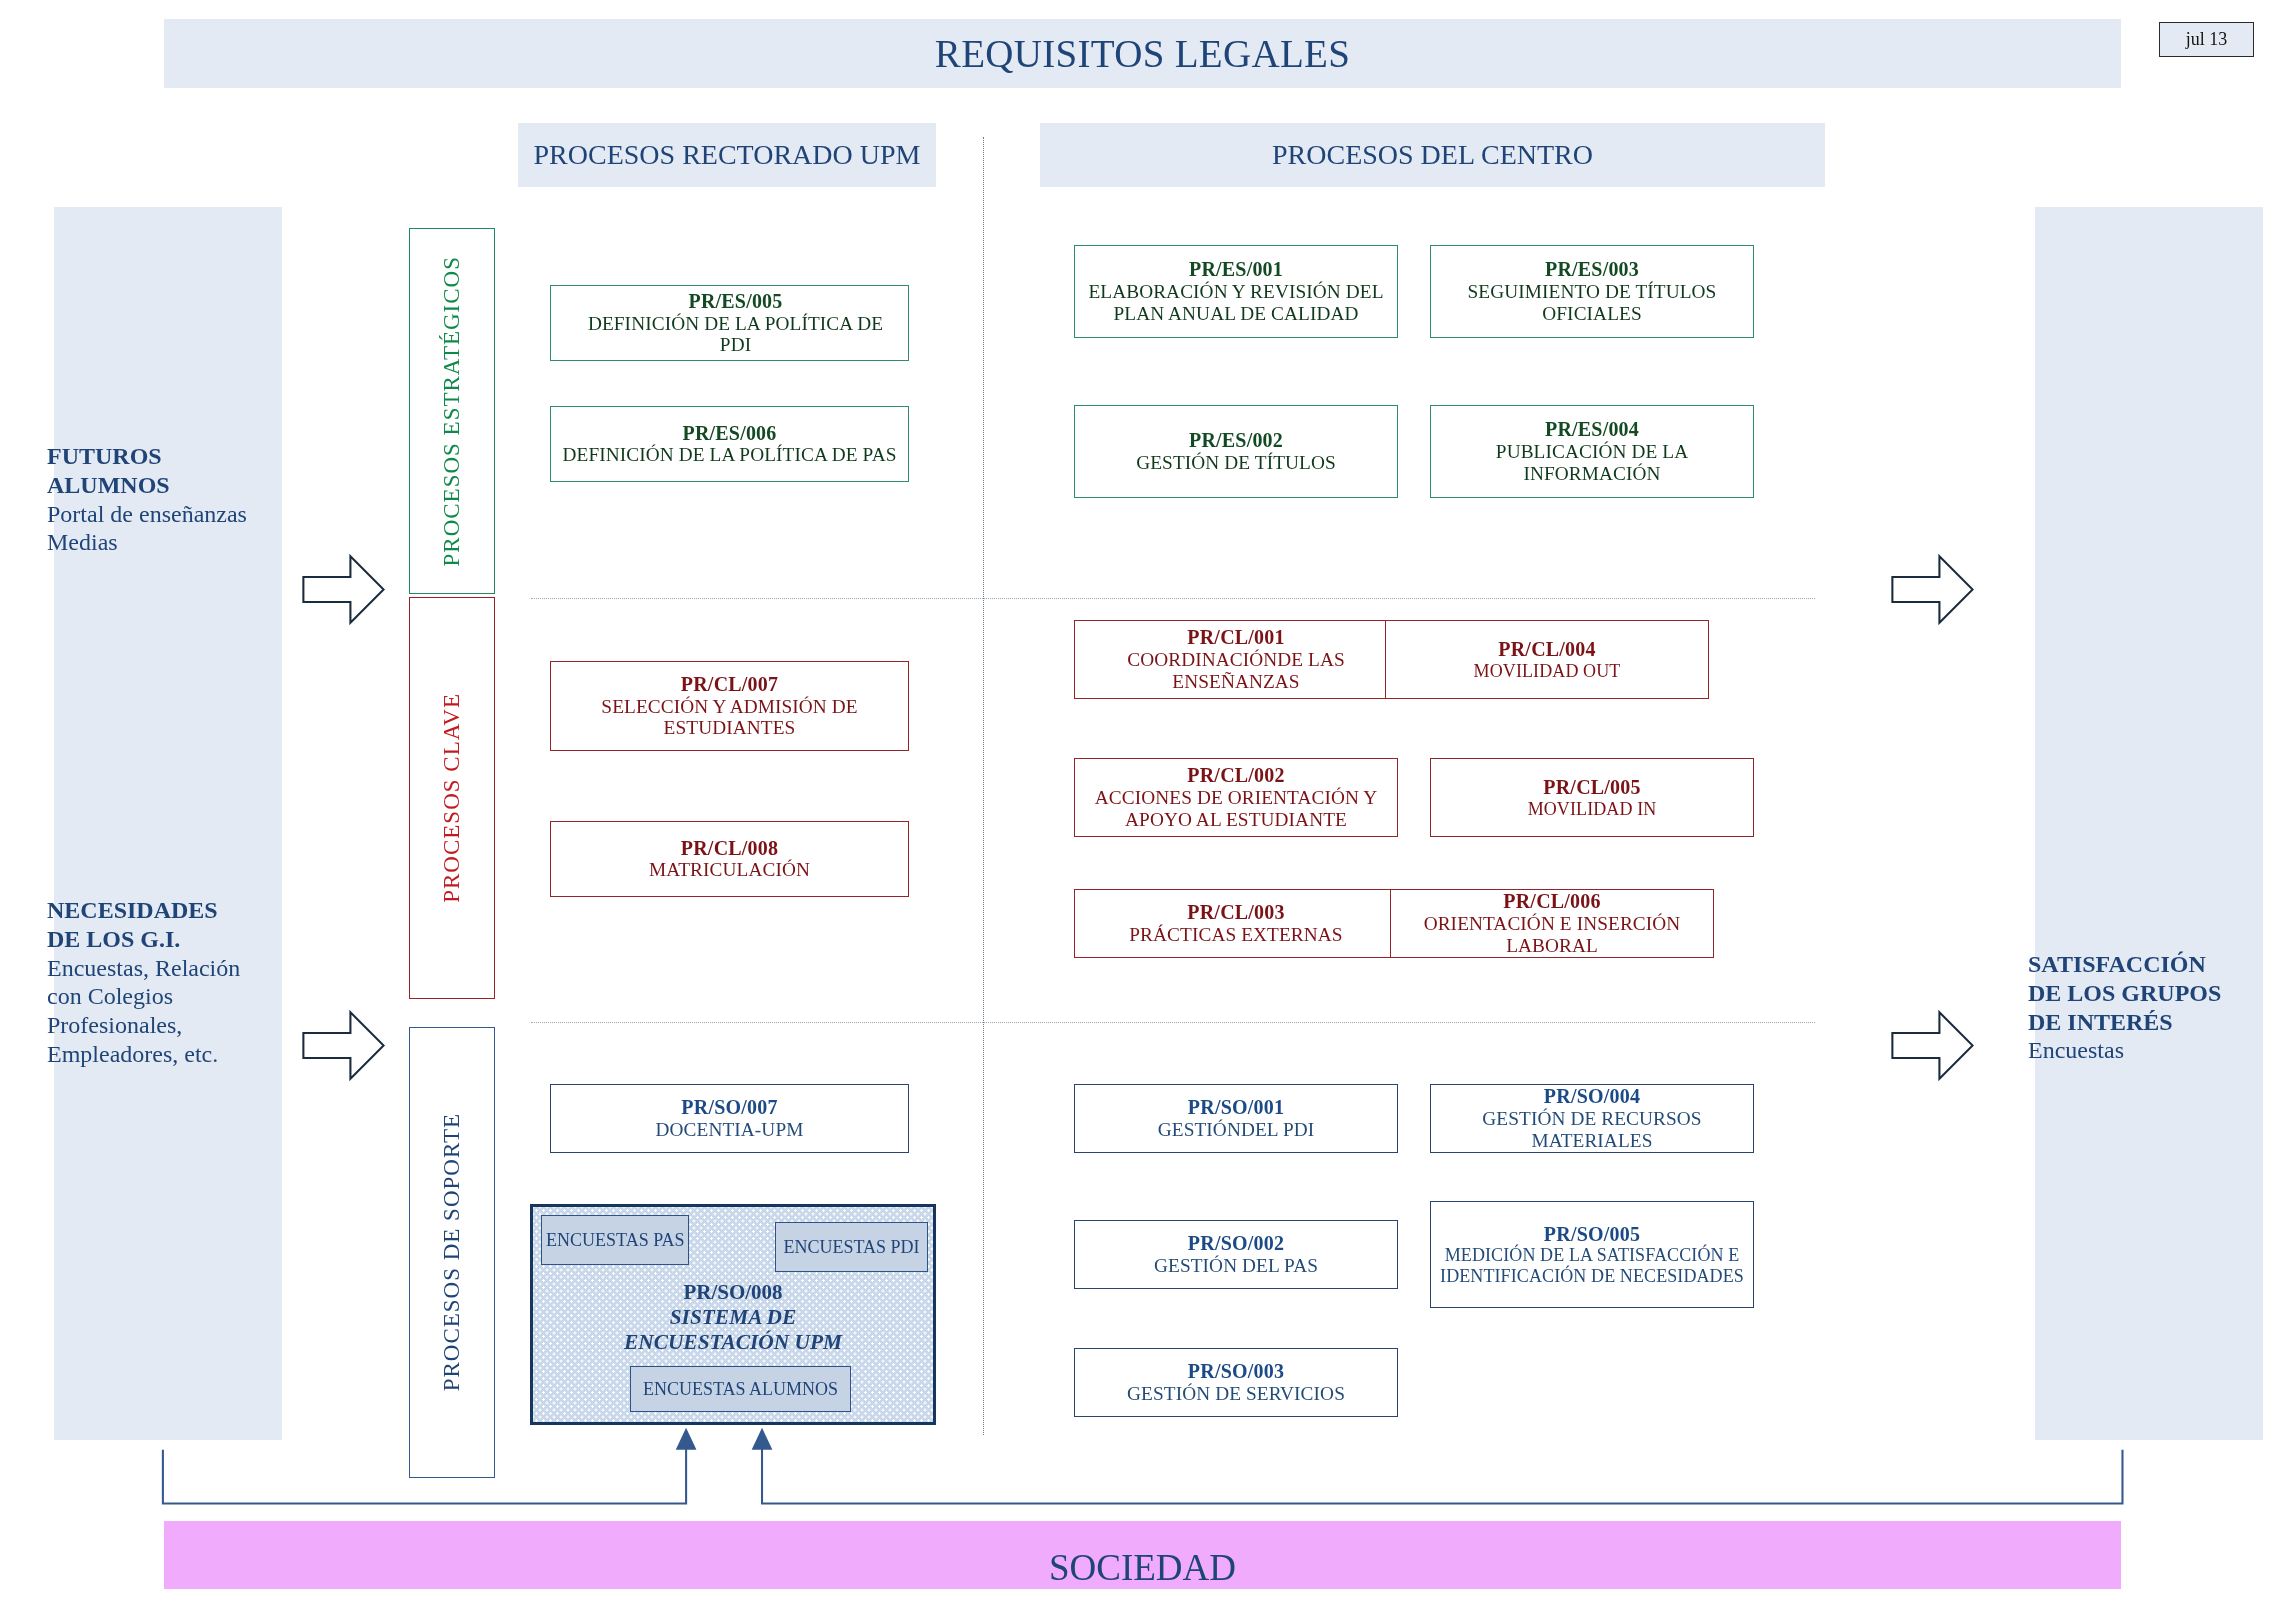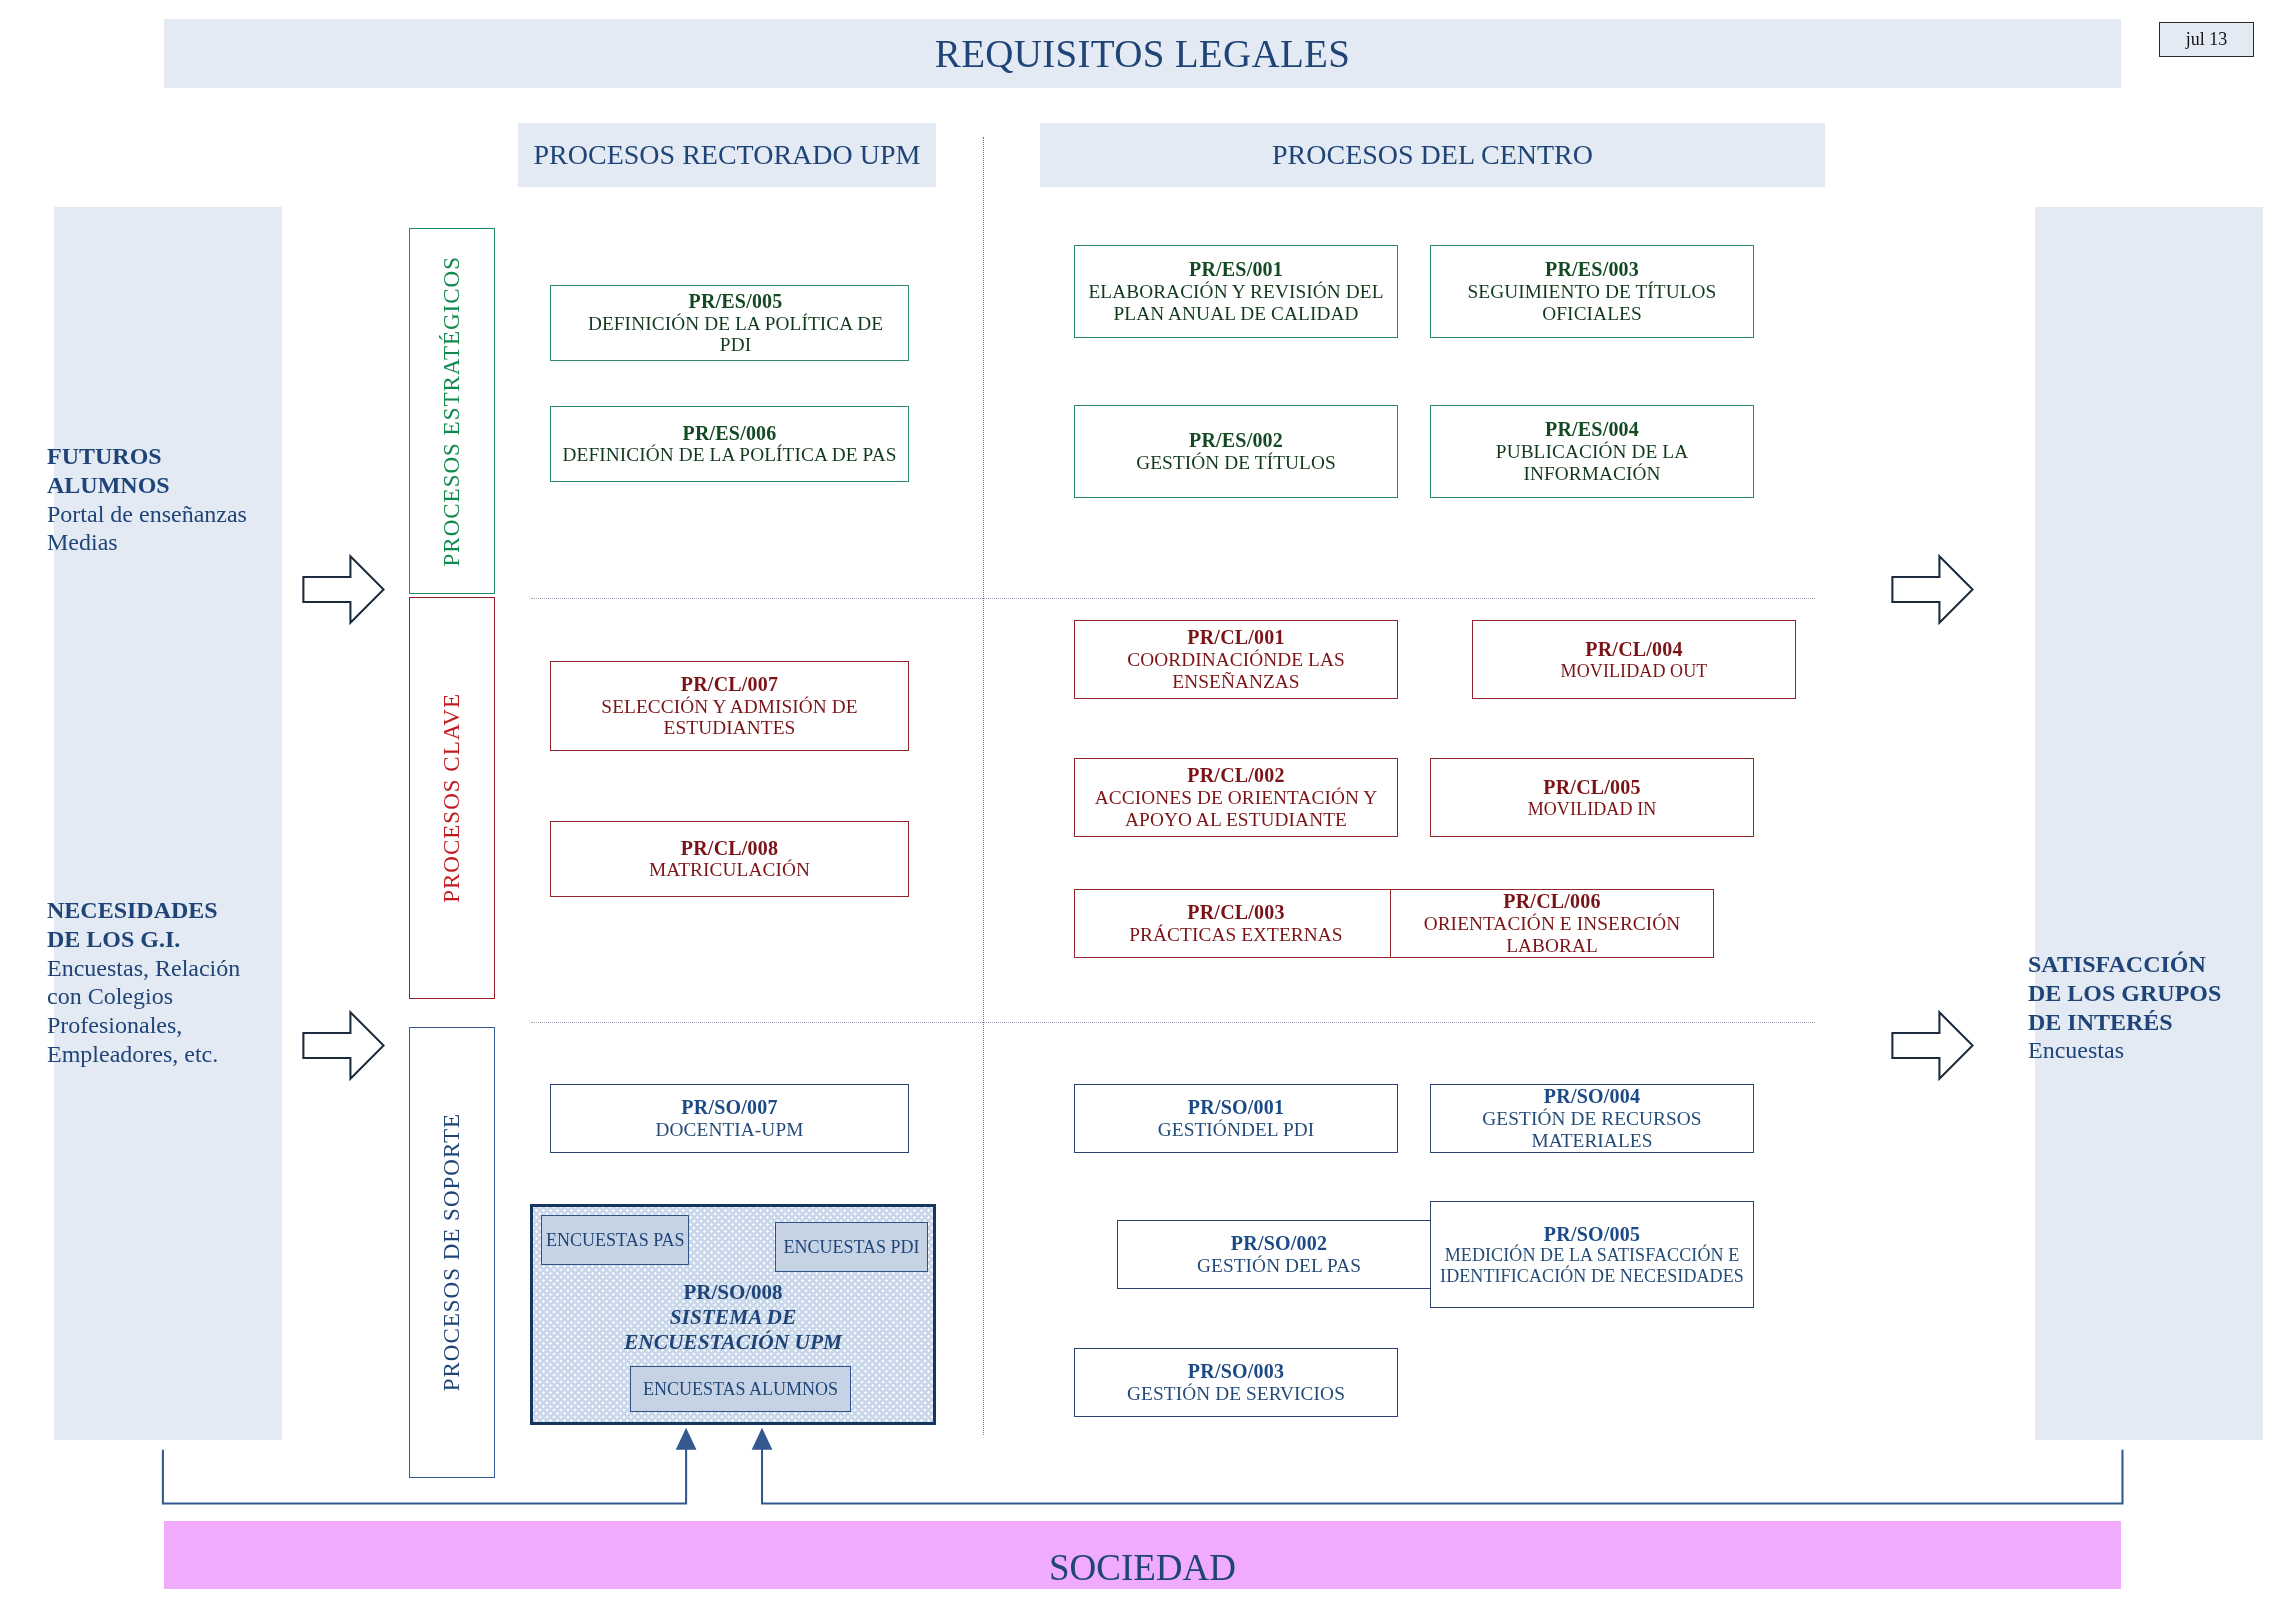--- a/index.html
+++ b/index.html
@@ -262,21 +262,21 @@
   </div>
   <div class="pbox cl" style="left:550px;top:821px;width:359px;height:76px;">
     <span class="code">PR/CL/008</span>
     <span class="name">MATRICULACIÓN</span>
   </div>
 
   <div class="pbox cl" style="left:1074px;top:620px;width:324px;height:79px;">
     <span class="code">PR/CL/001</span>
     <span class="name">COORDINACIÓNDE LAS ENSEÑANZAS</span>
   </div>
-  <div class="pbox cl" style="left:1472px;top:620px;width:324px;height:79px;">
+  <div class="pbox cl" style="left:1385px;top:620px;width:324px;height:79px;">
     <span class="code">PR/CL/004</span>
     <span class="name sm">MOVILIDAD OUT</span>
   </div>
   <div class="pbox cl" style="left:1074px;top:758px;width:324px;height:79px;">
     <span class="code">PR/CL/002</span>
     <span class="name">ACCIONES DE ORIENTACIÓN Y APOYO AL ESTUDIANTE</span>
   </div>
   <div class="pbox cl" style="left:1430px;top:758px;width:324px;height:79px;">
     <span class="code">PR/CL/005</span>
     <span class="name sm">MOVILIDAD IN</span>
@@ -296,21 +296,21 @@
   </div>
 
   <div class="pbox so" style="left:1074px;top:1084px;width:324px;height:69px;">
     <span class="code">PR/SO/001</span>
     <span class="name">GESTIÓNDEL PDI</span>
   </div>
   <div class="pbox so" style="left:1430px;top:1084px;width:324px;height:69px;">
     <span class="code">PR/SO/004</span>
     <span class="name">GESTIÓN DE RECURSOS MATERIALES</span>
   </div>
-  <div class="pbox so" style="left:1117px;top:1220px;width:324px;height:69px;">
+  <div class="pbox so" style="left:1074px;top:1220px;width:324px;height:69px;">
     <span class="code">PR/SO/002</span>
     <span class="name">GESTIÓN DEL PAS</span>
   </div>
   <div class="pbox so" style="left:1430px;top:1201px;width:324px;height:107px;">
     <span class="code">PR/SO/005</span>
     <span class="name sm">MEDICIÓN DE LA SATISFACCIÓN E IDENTIFICACIÓN DE NECESIDADES</span>
   </div>
   <div class="pbox so" style="left:1074px;top:1348px;width:324px;height:69px;">
     <span class="code">PR/SO/003</span>
     <span class="name">GESTIÓN DE SERVICIOS</span>

